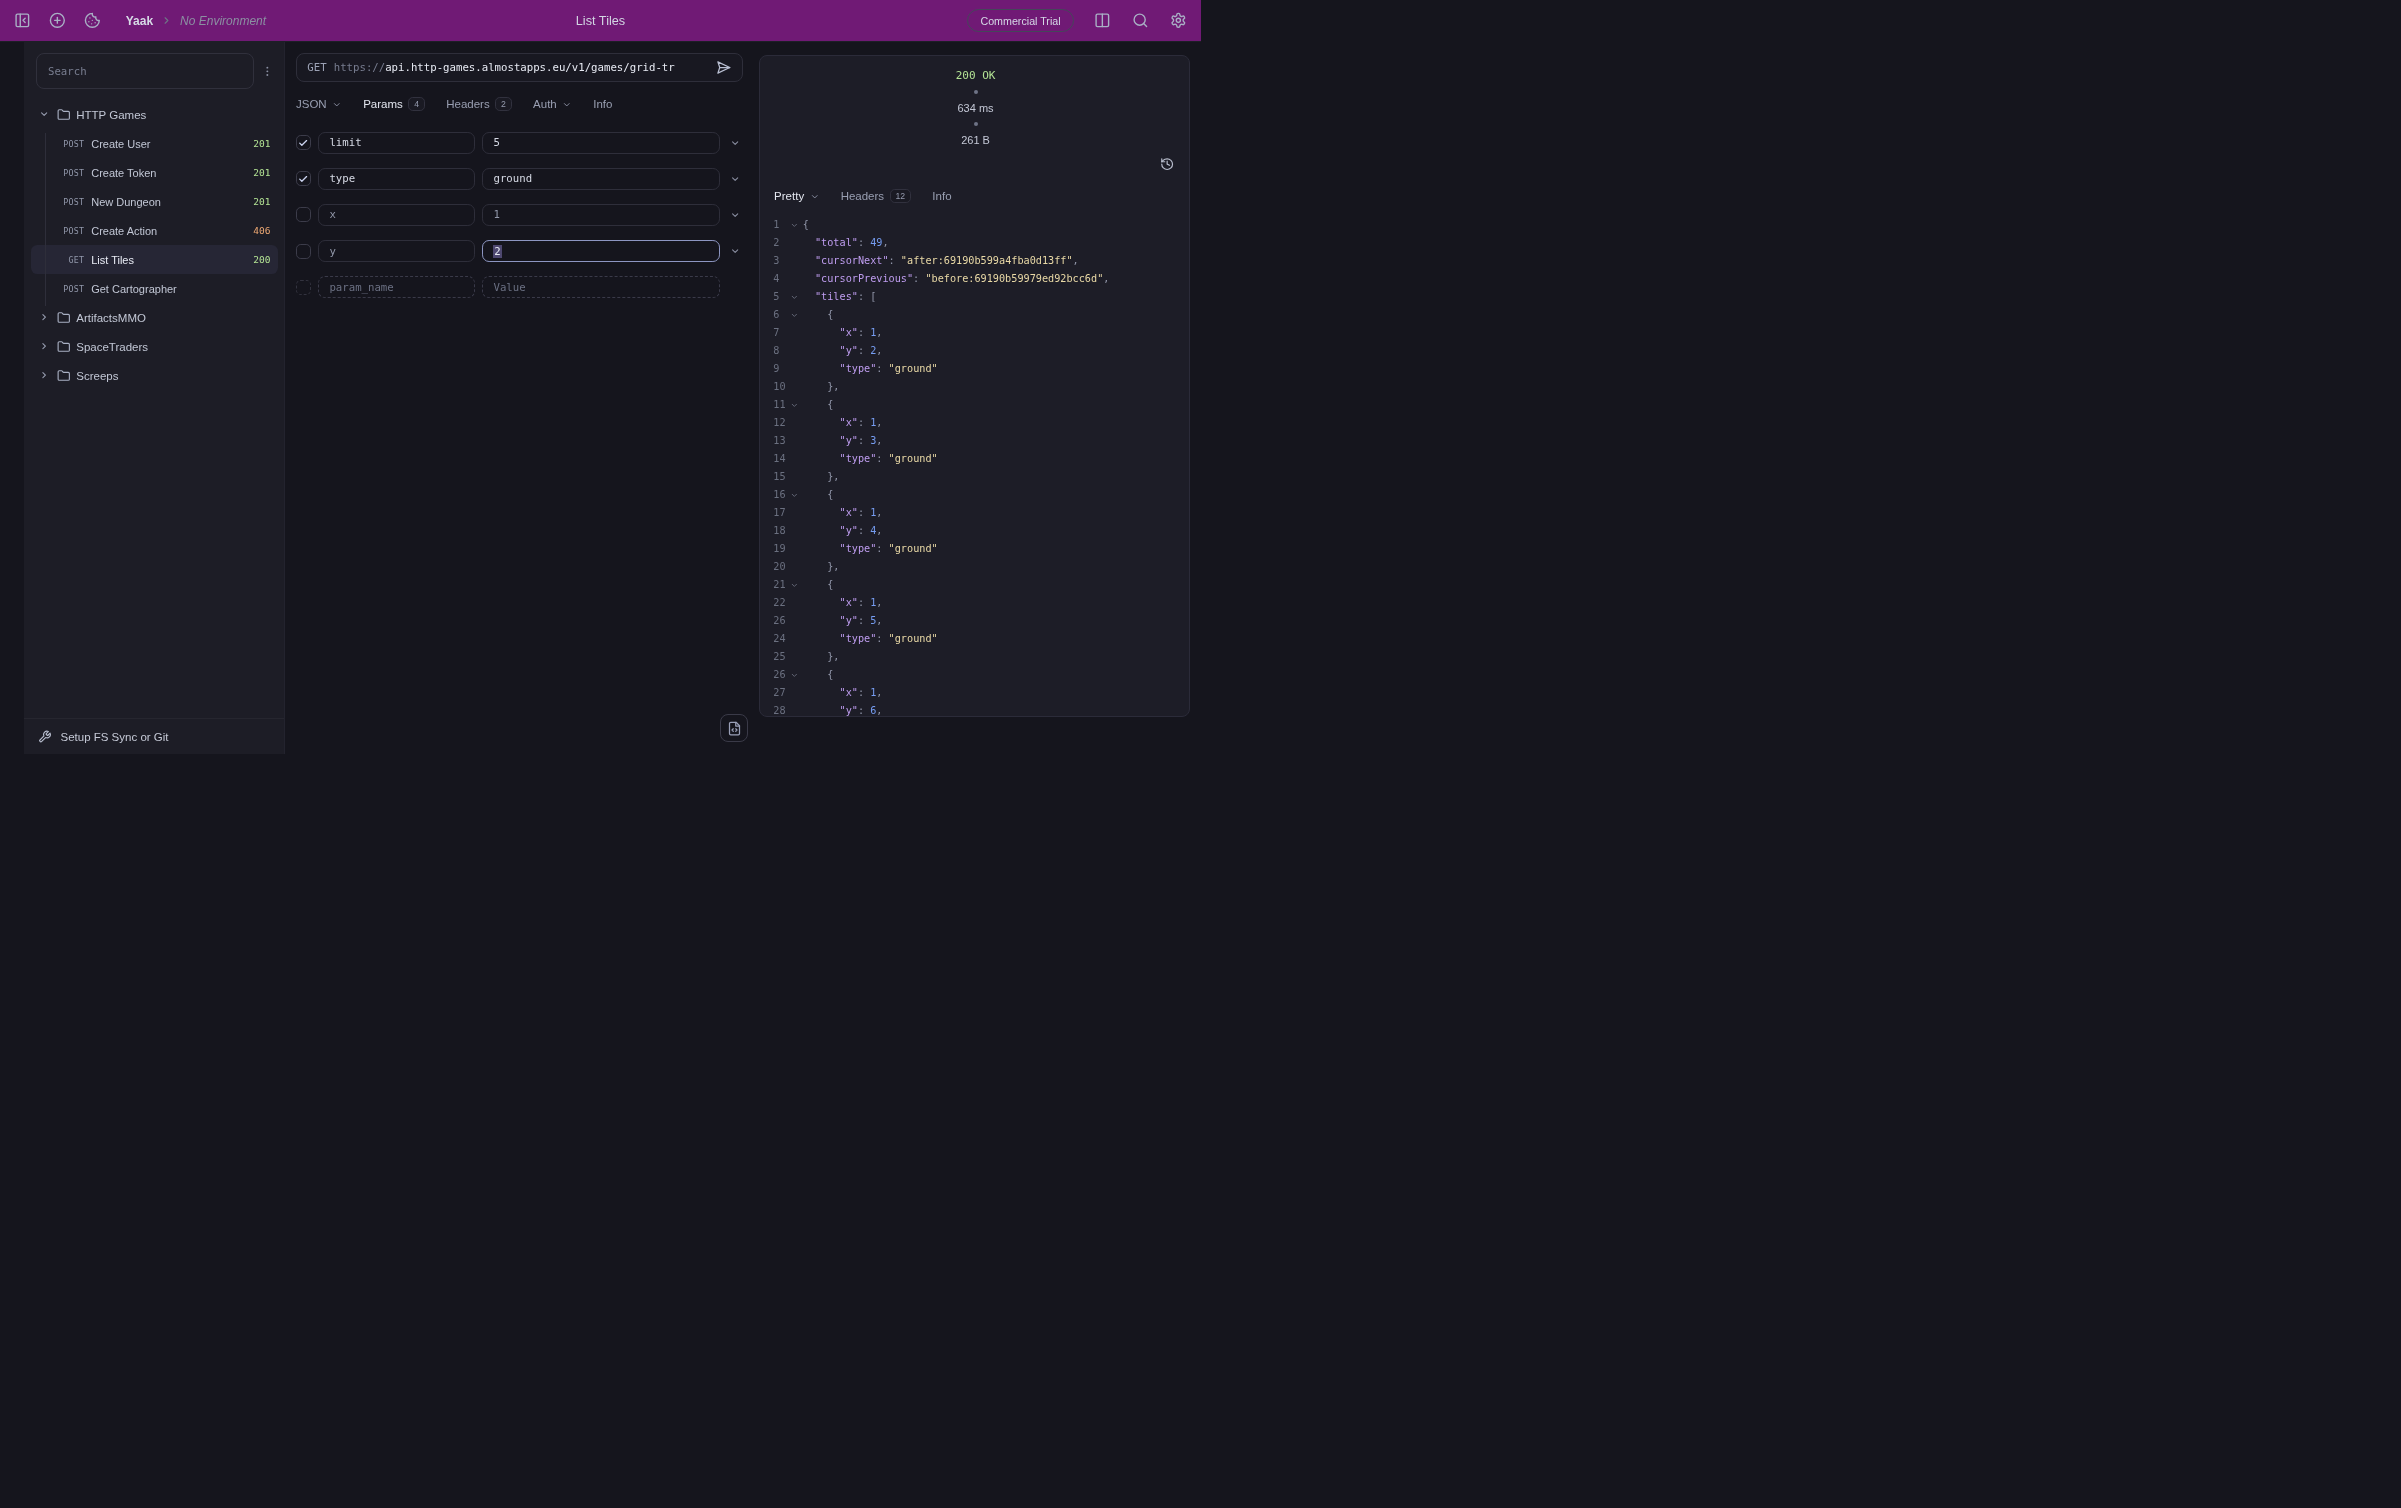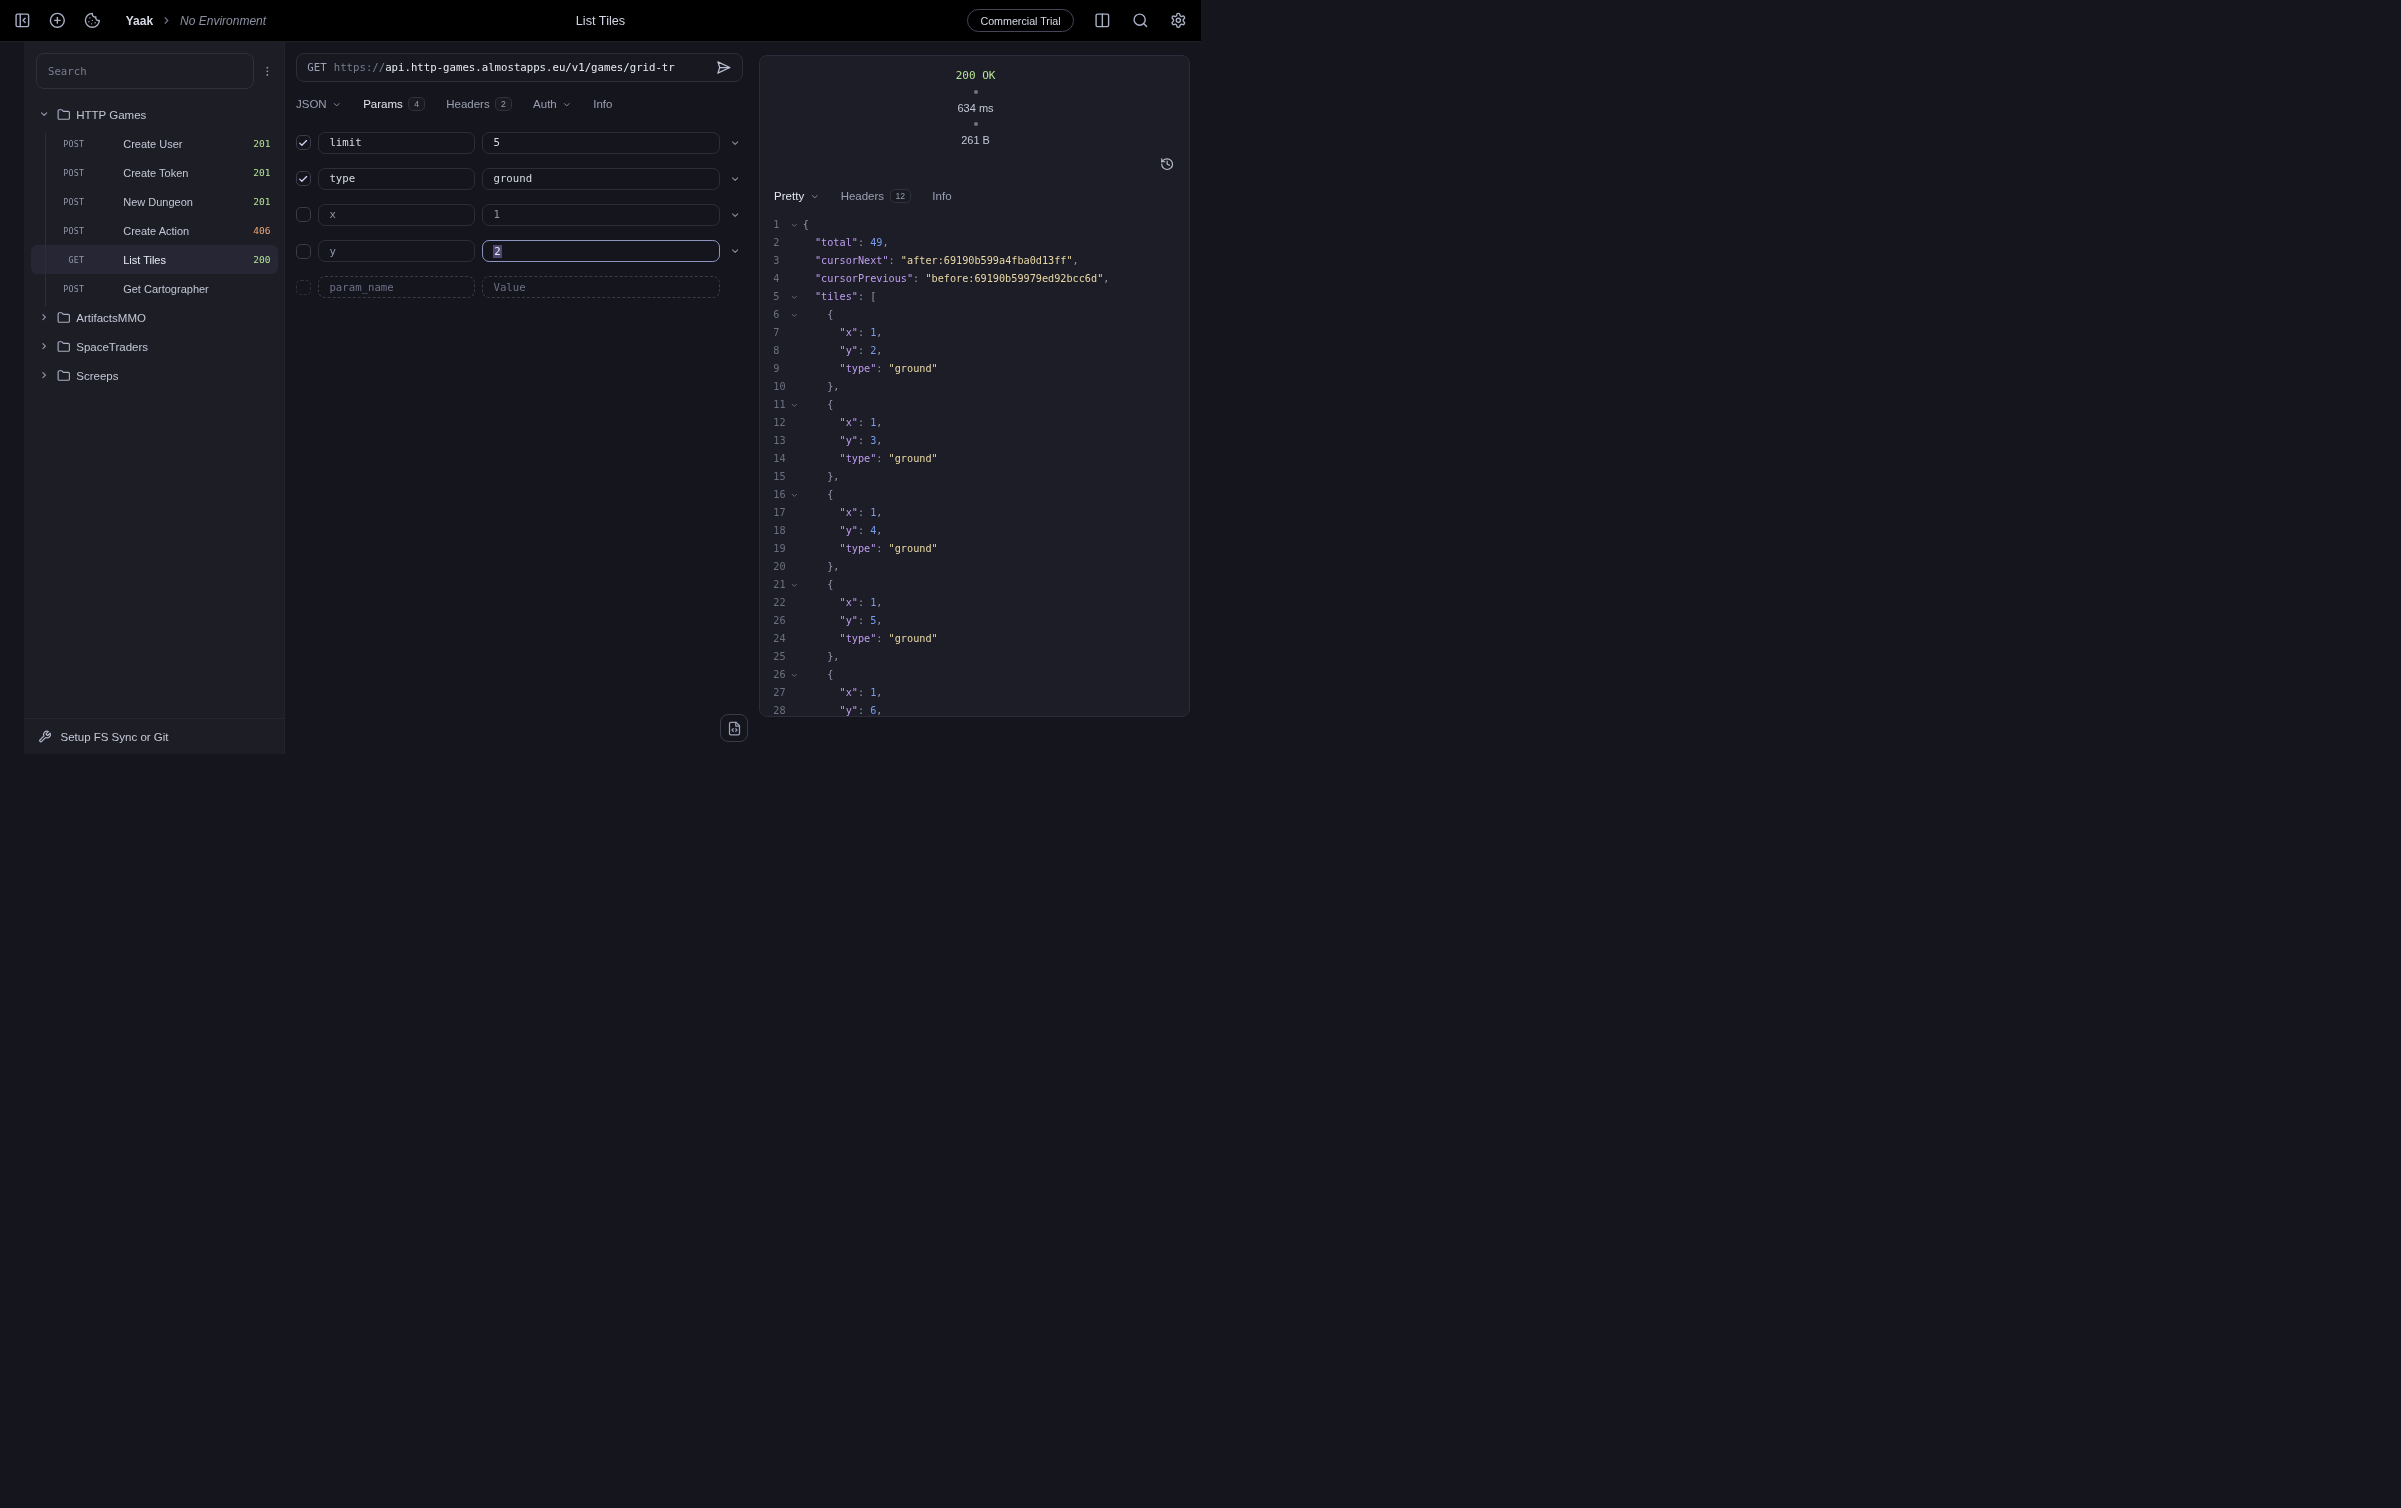--- a/index.html
+++ b/index.html
@@ -6,21 +6,21 @@
   html,body { width:1201px; height:754px; overflow:hidden; }
   body {
     background:#15151d;
     font-family:"Liberation Sans", sans-serif;
     color:#c9cdda;
     -webkit-font-smoothing:antialiased;
   }
 
   
   .topbar {
-    height:42px; background:#000000; border-bottom:0.8px solid #1e1e27;
+    height:42px; background:#701a75; border-bottom:0.8px solid #1e1e27;
     display:flex; align-items:center; position:relative; padding:0 12.7px;
   }
   .tb-left { display:flex; align-items:center; gap:16px; }
   .icon-btn { width:19px; height:19px; display:flex; align-items:center; justify-content:center;
     color:#a9b0c5; cursor:pointer; }
   .icon-btn svg { width:16.7px; height:16.7px; }
   .breadcrumb { display:flex; align-items:center; gap:8px; margin-left:8px; font-size:12px; }
   .crumb-ws { color:#d6dae6; font-weight:600; }
   .crumb-sep { color:#6e7386; display:flex; }
   .crumb-sep svg { width:11px; height:11px; }
@@ -53,21 +53,21 @@
   .tree-guide { position:absolute; width:0.8px; background:#2e2e3a; left:21.4px; }
   .t-row { height:29px; display:flex; align-items:center; margin:0 6.4px 0 7.1px; border-radius:6.4px;
     cursor:pointer; font-size:11px; color:#c2c7d5; position:relative; }
   .t-row.selected { background:#262635; }
   .t-folder { padding-left:3.2px; gap:0; }
   .t-chev { width:19px; display:flex; justify-content:center; color:#9aa0b3; }
   .t-chev svg { width:10.3px; height:10.3px; }
   .t-folder-icon { width:20.6px; display:flex; justify-content:center; color:#a9b0c3; }
   .t-folder-icon svg { width:13.5px; height:13.5px; }
   .t-folder .t-label { margin-left:2.4px; font-size:11.5px; }
-  .t-child { padding-left:24px;gap:32px; }
+  .t-child { padding-left:24px; }
   .t-method {
     font-family:"DejaVu Sans Mono", monospace; font-size:8.3px; color:#9298ab;
     width:29px; text-align:right; margin-right:7.1px; letter-spacing:0.2px;
   }
   .t-label { flex:1; white-space:nowrap; overflow:hidden; }
   .t-row.selected .t-label { color:#e9ecf5; }
   .t-status { font-family:"DejaVu Sans Mono", monospace; font-size:9.5px; margin-right:7.1px; }
   .t-status.green { color:#b3e394; }
   .t-status.orange { color:#eda873; }
 

